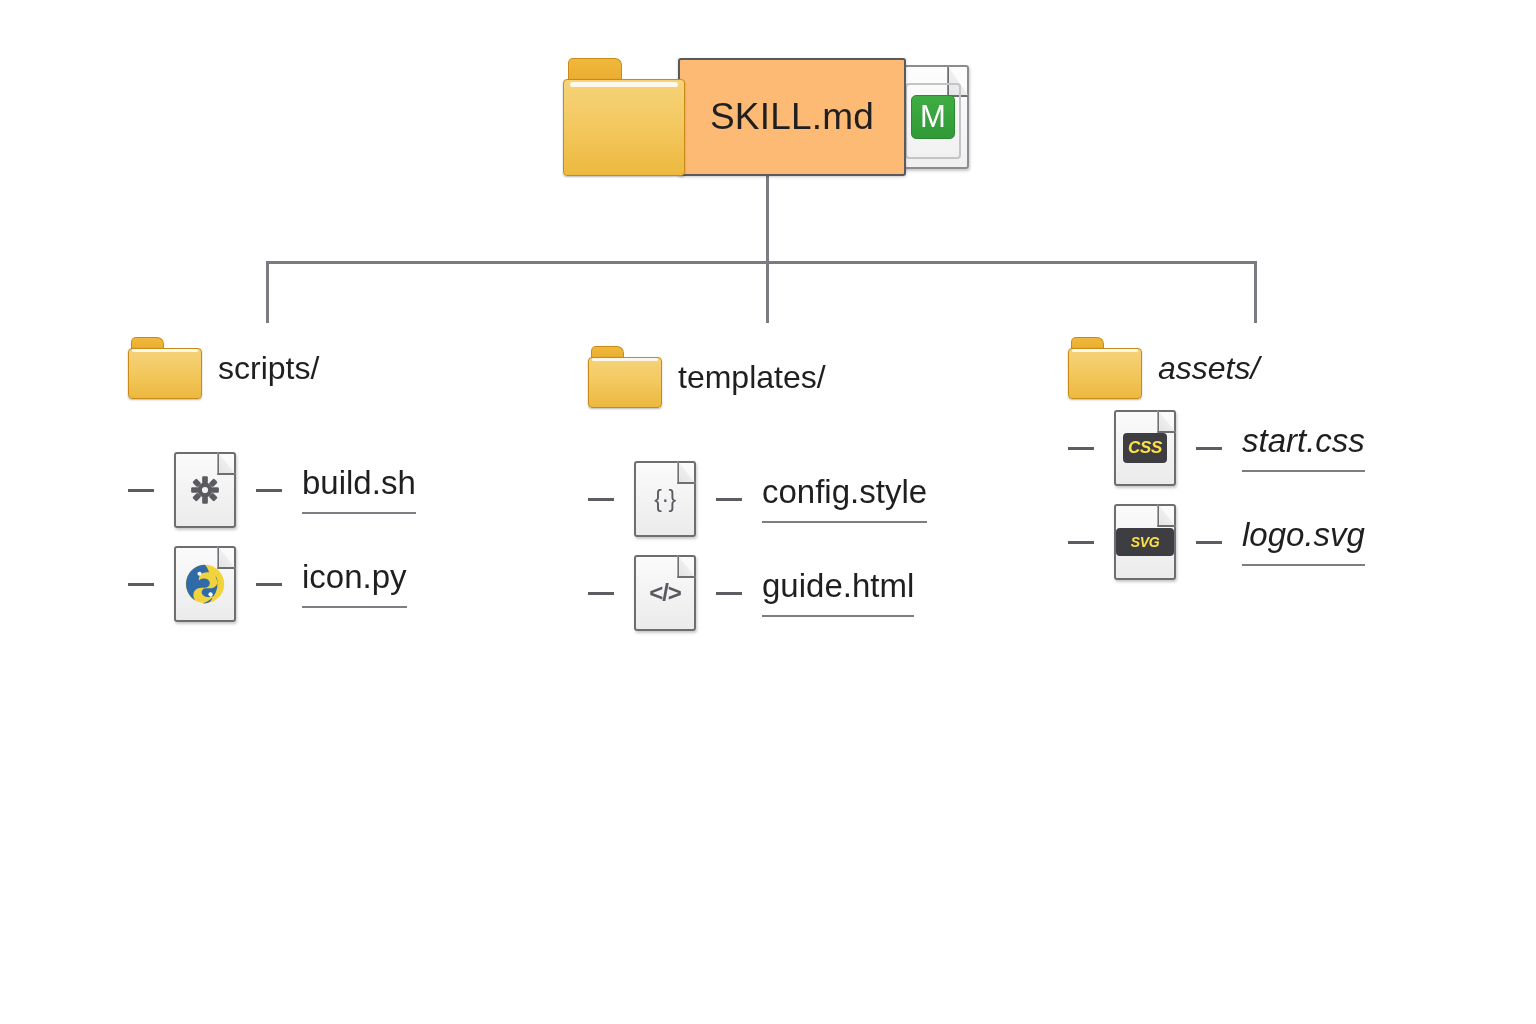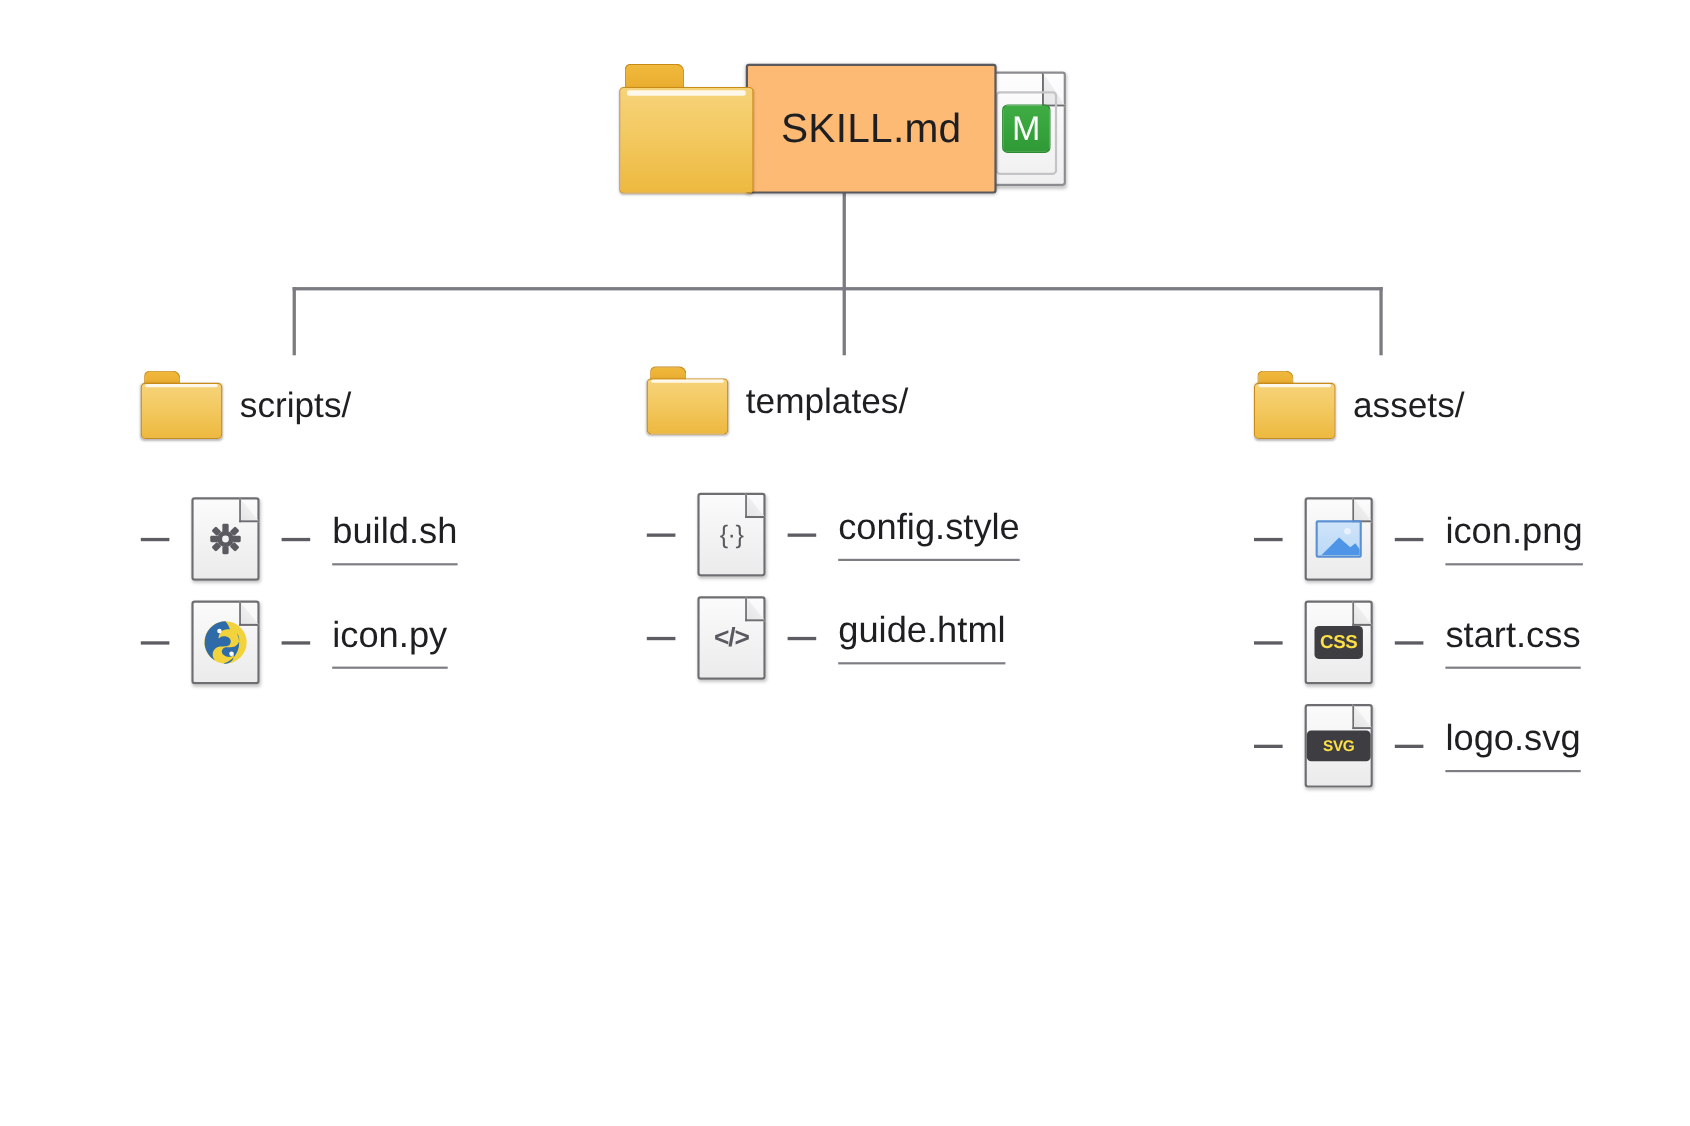--- a/index.html
+++ b/index.html
@@ -332,21 +332,21 @@
           <path fill="#2f6ba8" d="M47 20c5 6 4 14-2 17-7 3-14-1-17 4-3 5 2 9 7 10 5 1 8-3 8-3s1 8-6 11c-4 2-8 1-8 1A28 28 0 0 0 47 20z"></path>
           <circle cx="24" cy="17" r="3" fill="#fff"></circle>
           <circle cx="40" cy="47" r="3" fill="#fff"></circle>
         </svg>
       </div>
       <span class="dash right"></span>
       <span class="file-name">icon.py</span>
     </div>
   </div>
 
-  <div class="dir-group" style="left:588px; top:331px;">
+  <div class="dir-group" style="left:588px; top:344px;">
     <div class="dir-header">
       <div class="folder-icon">
         <div class="tab"></div>
           <div class="body"></div>
           <div class="sheen"></div>
       </div>
       <span class="dir-label">templates/</span>
     </div>
 
     <div class="file-row" style="margin-top:42px;">
@@ -363,42 +363,30 @@
       <span class="dash left"></span>
       <div class="file-icon row-icon">
         <div class="fold"></div>
         <span class="glyph-text code">&lt;/&gt;</span>
       </div>
       <span class="dash right"></span>
       <span class="file-name">guide.html</span>
     </div>
   </div>
 
-  <div class="dir-group" style="left:1140px; top:335px;">
+  <div class="dir-group" style="left:1068px; top:335px;font-style:italic;">
     <div class="dir-header">
       <div class="folder-icon">
         <div class="tab"></div>
           <div class="body"></div>
           <div class="sheen"></div>
       </div>
       <span class="dir-label">assets/</span>
     </div>
 
-    <div class="file-row" style="margin-top:42px;">
-      <span class="dash left"></span>
-      <div class="file-icon row-icon">
-        <div class="fold"></div>
-        <div class="img-thumb">
-          <div class="sun"></div>
-          <div class="mountain"></div>
-        </div>
-      </div>
-      <span class="dash right"></span>
-      <span class="file-name">icon.png</span>
-    </div>
 
     <div class="file-row">
       <span class="dash left"></span>
       <div class="file-icon row-icon">
         <div class="fold"></div>
         <span class="badge-dark">CSS</span>
       </div>
       <span class="dash right"></span>
       <span class="file-name">start.css</span>
     </div>

